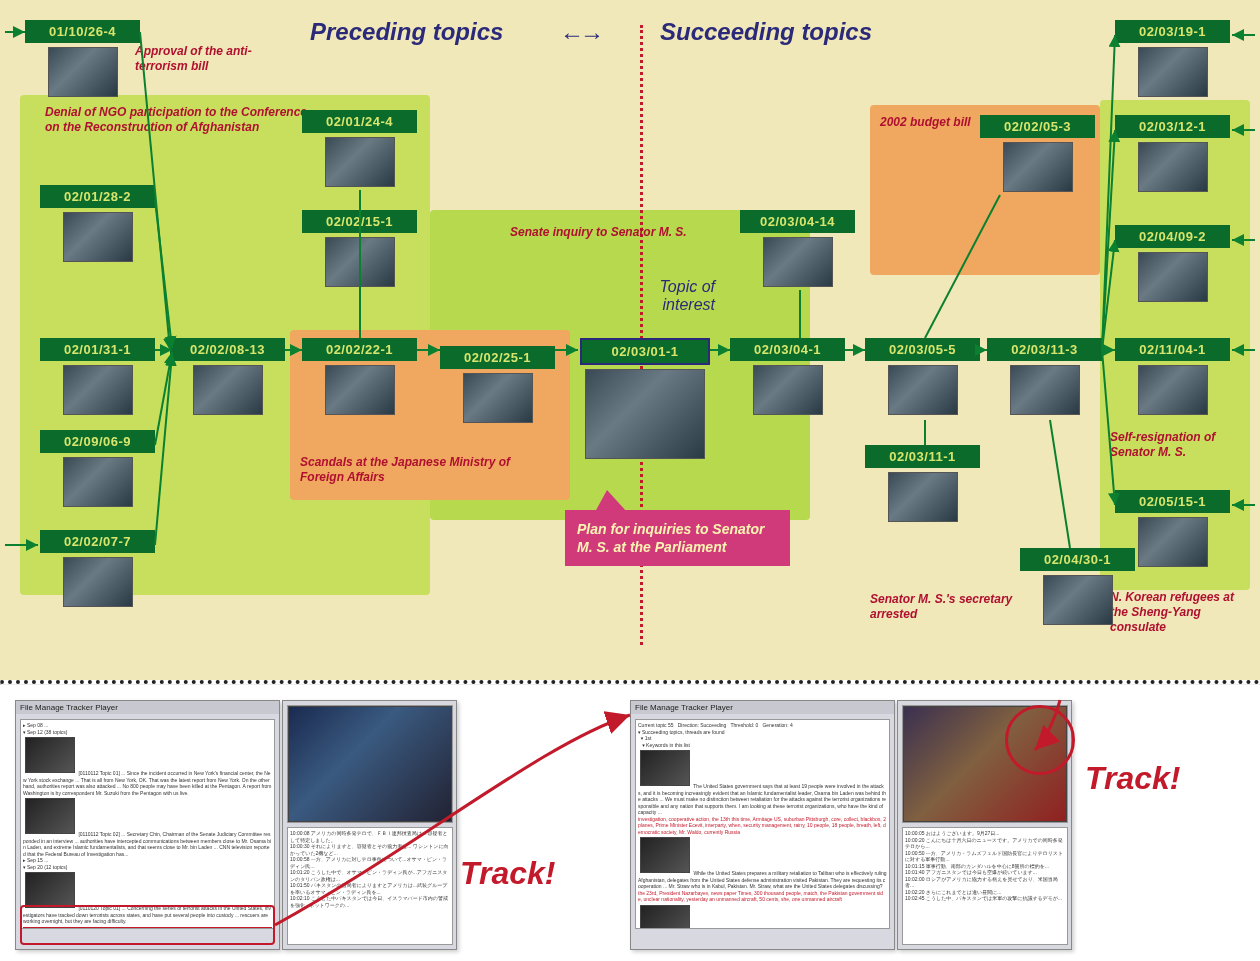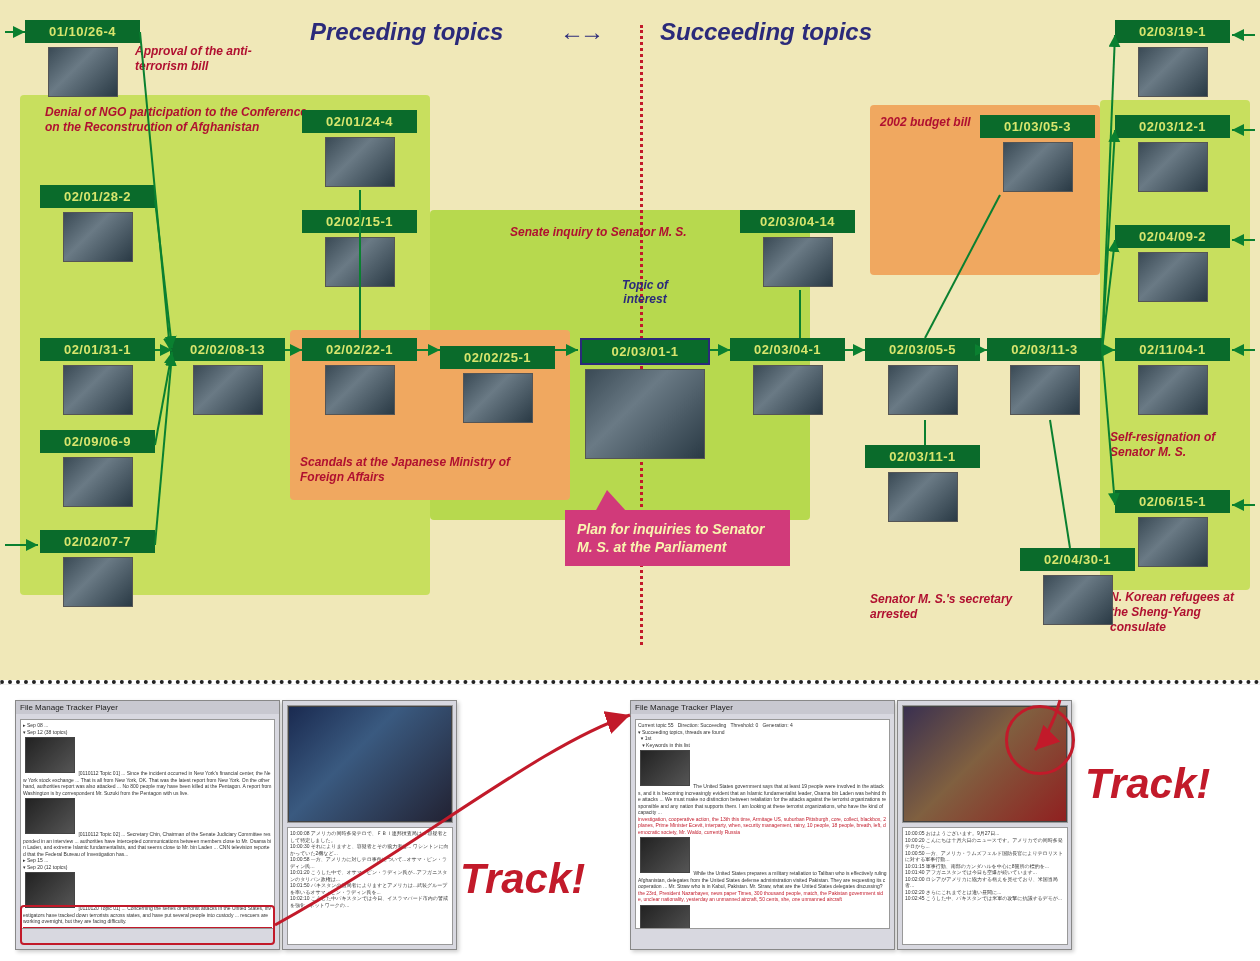--- a/index.html
+++ b/index.html
@@ -56,24 +56,24 @@
     position: absolute;
     color: #b01030;
     font-style: italic;
     font-weight: bold;
     font-size: 12px;
     line-height: 1.25;
   }
   .topic-interest-label {
     position: absolute;
     color: #2b2a7a;
-    font-weight: bold;
+    font-weight: normal;
     font-style: italic;
-    font-size: 12px;
-    text-align: center;
+    font-size: 16px;
+    text-align: right;
     width: 140px;
   }
   .callout {
     position: absolute;
     background: #d13a7a;
     color: #f9f5b0;
     font-weight: bold;
     font-style: italic;
     font-size: 14px;
     padding: 10px 12px;
@@ -148,21 +148,21 @@
   .highlight-circle {
     position: absolute;
     border: 3px solid #c21a2a;
     border-radius: 50%;
   }
   .track-label {
     position: absolute;
     color: #c21a2a;
     font-weight: bold;
     font-style: italic;
-    font-size: 42px;
+    font-size: 32px;
   }
   
   svg.connectors {
     position: absolute;
     top:0; left:0;
     pointer-events: none;
   }
   .red-dash {
     position:absolute;
     border-left: 3px dotted #c21a2a;
@@ -248,21 +248,21 @@
 
   <div class="node" style="left:730px; top:338px;">
     <div class="node-date">02/03/04-1</div>
     <div class="node-thumb"></div>
   </div>
   <div class="node" style="left:740px; top:210px;">
     <div class="node-date">02/03/04-14</div>
     <div class="node-thumb"></div>
   </div>
   <div class="node" style="left:980px; top:115px;">
-    <div class="node-date">01/03/05-3</div>
+    <div class="node-date">02/02/05-3</div>
     <div class="node-thumb"></div>
   </div>
   <div class="node" style="left:865px; top:338px;">
     <div class="node-date">02/03/05-5</div>
     <div class="node-thumb"></div>
   </div>
   <div class="node" style="left:865px; top:445px;">
     <div class="node-date">02/03/11-1</div>
     <div class="node-thumb"></div>
   </div>
@@ -285,21 +285,21 @@
   </div>
   <div class="node" style="left:1115px; top:225px;">
     <div class="node-date">02/04/09-2</div>
     <div class="node-thumb"></div>
   </div>
   <div class="node" style="left:1115px; top:338px;">
     <div class="node-date">02/11/04-1</div>
     <div class="node-thumb"></div>
   </div>
   <div class="node" style="left:1115px; top:490px;">
-    <div class="node-date">02/06/15-1</div>
+    <div class="node-date">02/05/15-1</div>
     <div class="node-thumb"></div>
   </div>
 
   <div class="callout" style="left:565px; top:510px;font-style:italic;">Plan for inquiries to Senator M. S. at the Parliament</div>
 
   <svg class="connectors" width="1260" height="680">
     <defs>
       <marker id="arrR" markerWidth="8" markerHeight="8" refX="6" refY="3" orient="auto">
         <path d="M0,0 L6,3 L0,6 Z" fill="#0a8030"></path>
       </marker>

